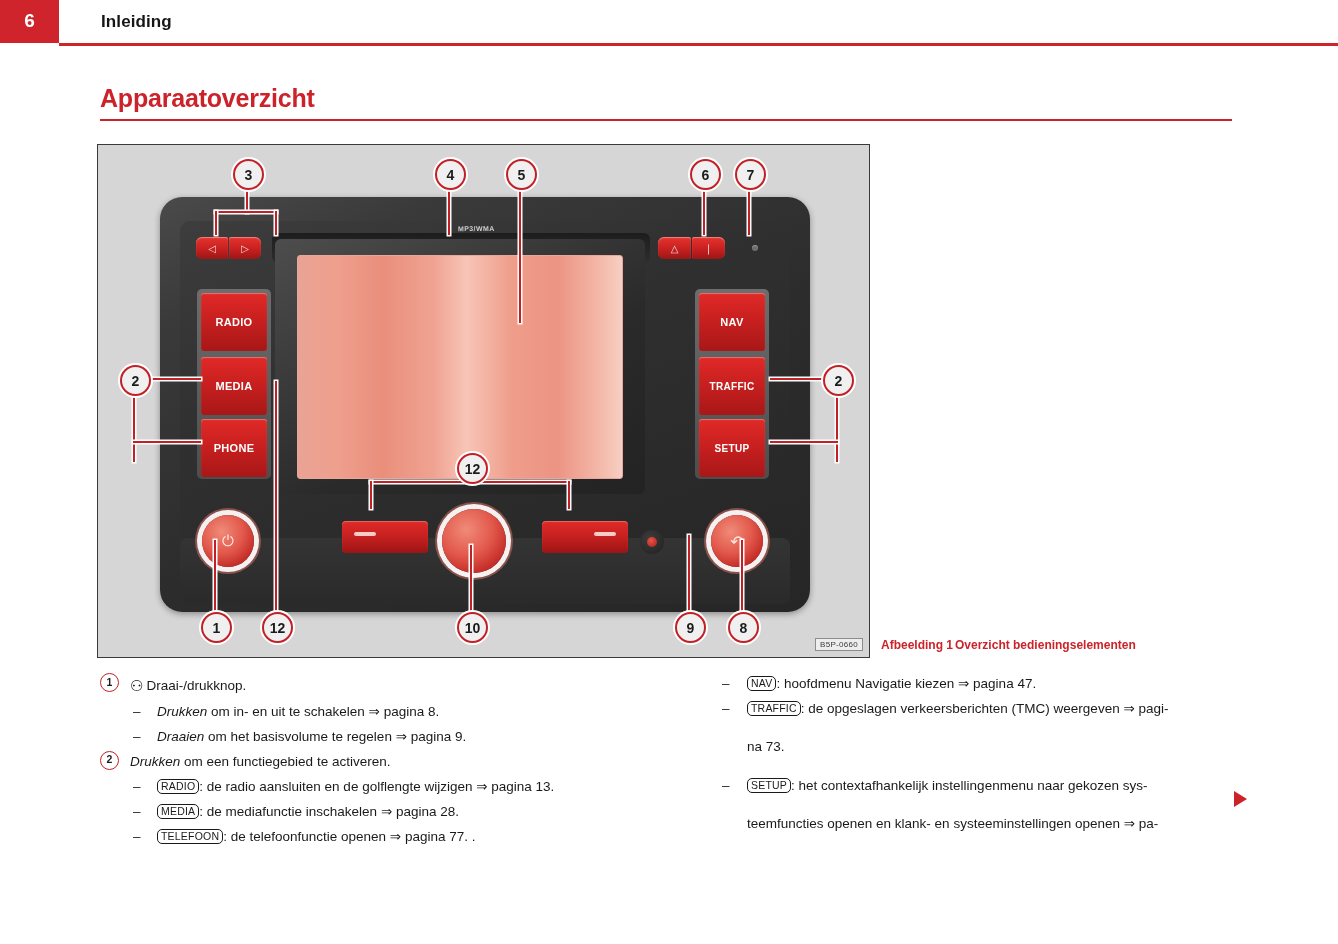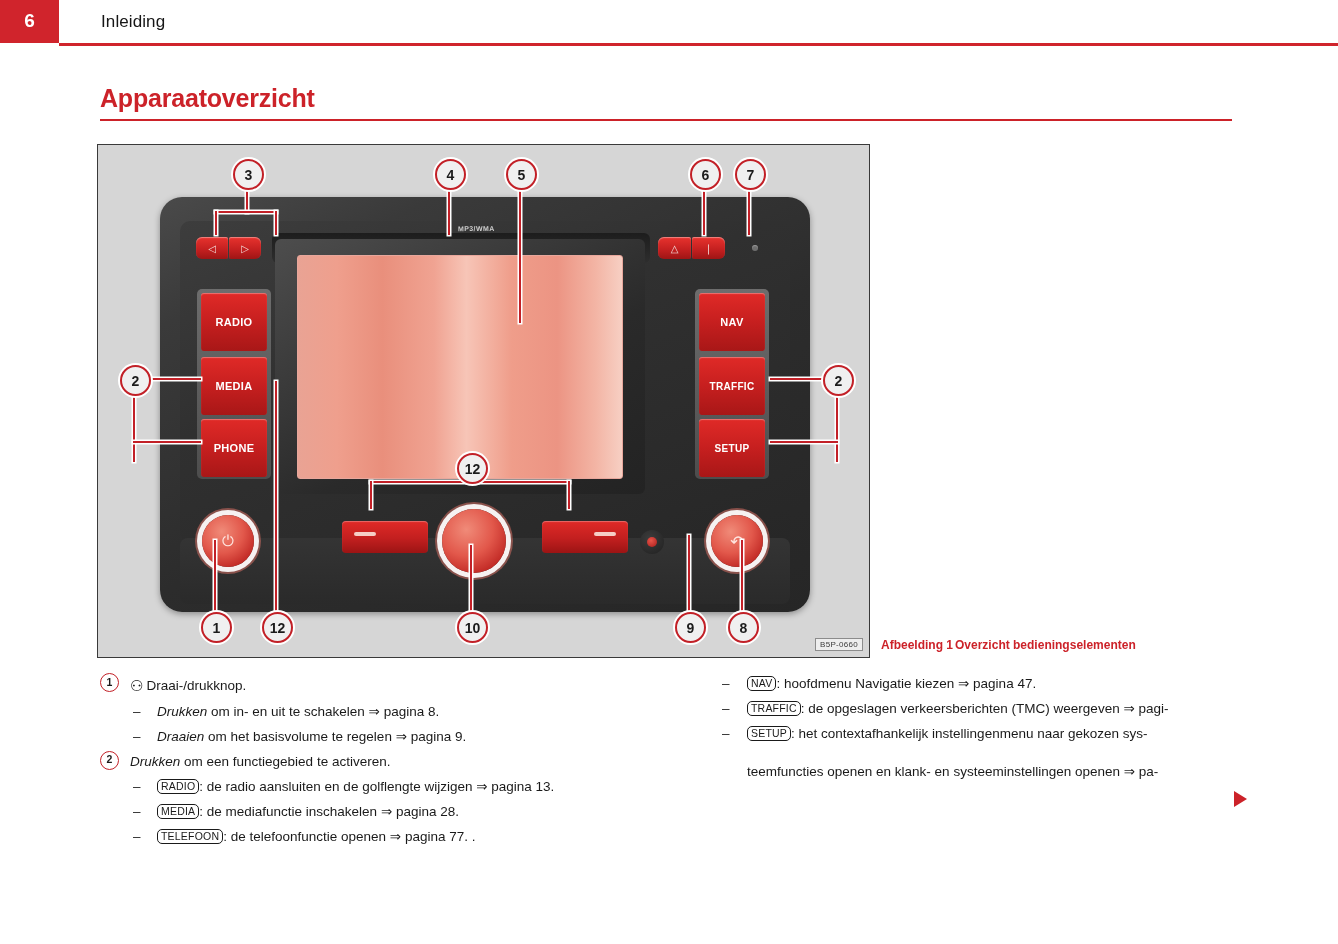--- a/index.html
+++ b/index.html
@@ -20,21 +20,21 @@
     position:absolute;left:0;top:0;width:59px;height:43px;
     background:#d0242c;
     color:#ffffff;
     font-weight:bold;font-size:19px;
     display:flex;align-items:center;justify-content:center;
     padding-bottom:2px;box-sizing:border-box;
   }
   .header-title{
     position:absolute;left:101px;top:0;height:43px;
     display:flex;align-items:center;
-    font-weight:normal;font-size:17px;color:#161616;
+    font-weight:bold;font-size:17px;color:#161616;
     letter-spacing:.1px;
   }
   .header-rule{
     position:absolute;left:59px;top:43px;width:1279px;height:3px;
     background:#d0242c;
   }
 
   
   .section-title{
     position:absolute;left:100px;top:84px;
@@ -394,20 +394,21 @@
 
   <p class="lvl2 right">
     <span class="dash">–</span>
     <span class="key">NAV</span><span>: hoofdmenu Navigatie kiezen ⇒ pagina 47.</span>
   </p>
 
   <p class="lvl2 right">
     <span class="dash">–</span>
     <span class="key">TRAFFIC</span><span>: de opgeslagen verkeersberichten (TMC) weergeven ⇒ pagi-</span>
   </p>
+  <p class="cont right">na 73.</p>
 
   <p class="lvl2 right">
     <span class="dash">–</span>
     <span class="key">SETUP</span><span>: het contextafhankelijk instellingenmenu naar gekozen sys-</span>
   </p>
   <p class="cont right">teemfuncties openen en klank- en systeeminstellingen openen ⇒ pa-</p>
 
 </div>
 
 <div class="next-arrow"></div>

